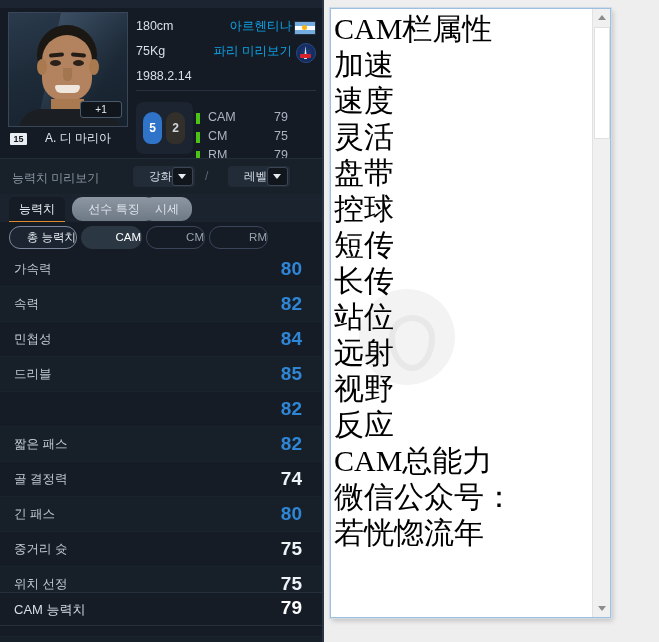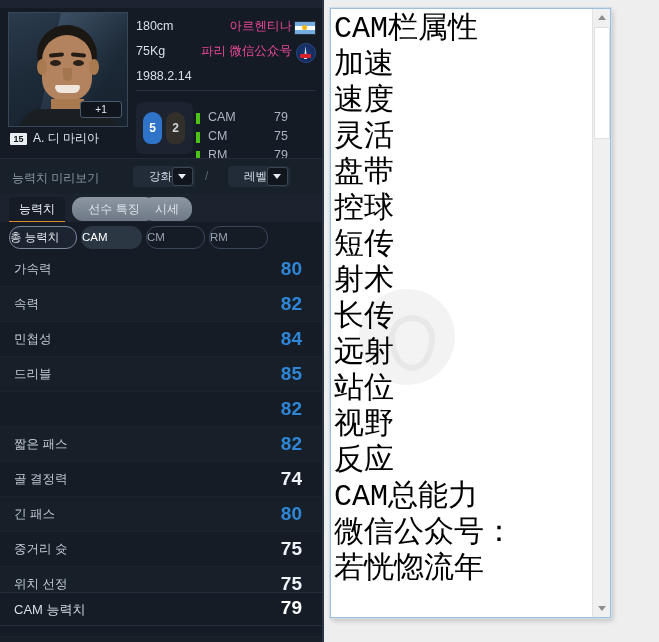--- a/index.html
+++ b/index.html
@@ -138,21 +138,21 @@
     color: #e6ecf2;
     font-size: 10px;
     text-align: center;
     line-height: 13px;
   }
   .name-row {
     position: absolute;
     left: 10px; top: 122px;
     display: flex;
     align-items: center;
-    gap: 6px;
+    gap: 18px;
   }
   .jersey-num {
     display: inline-block;
     background: #e9eef3;
     color: #11161d;
     font-size: 9px;
     font-weight: bold;
     line-height: 12px;
     padding: 0 2px;
     border-radius: 1px;
@@ -173,21 +173,21 @@
     position: relative;
     height: 25px;
     line-height: 25px;
     color: #d8dfe8;
     font-size: 12.5px;
   }
   .info-left { position: absolute; left: 0; }
   .info-right {
     position: absolute;
     right: 24px;
-    color: #ec4899;
+    color: #0ea5e9;
   }
   .flag-ar {
     position: absolute;
     right: 0; top: 7px;
     width: 20px; height: 12px;
     background: linear-gradient(#74acdf 33%, #ffffff 33%, #ffffff 66%, #74acdf 66%);
     border: 1px solid #22303f;
   }
   .flag-ar::after {
     content: "";
@@ -368,21 +368,21 @@
     position: absolute;
     left: 0; top: 222px;
     width: 324px; height: 30px;
     background: #151c26;
   }
   .subtab {
     position: absolute;
     top: 4px;
     height: 21px;
     line-height: 21px;
-    text-align: left;
+    text-align: right;
     font-size: 11.5px;
     border-radius: 11px;
     color: #98a3b0;
     border: 1px solid #39465a;
   }
   .subtab-strong {
     color: #e6ecf2;
     border: 1px solid #7a869a;
     background: #1b2430;
   }
@@ -466,21 +466,21 @@
     overflow: hidden;
   }
   .text-area {
     position: absolute;
     left: 0; top: 0;
     right: 17px; bottom: 0;
     padding: 2px 0 0 3px;
     overflow: hidden;
   }
   .cn-line {
-    font-family: Liberation Mono, monospace;
+    font-family: Liberation Serif, serif;
     font-size: 30px;
     line-height: 36px;
     color: #000000;
     white-space: nowrap;
     letter-spacing: 0;
   }
   .watermark {
     position: absolute;
     left: 28px; top: 280px;
     width: 96px; height: 96px;
@@ -571,21 +571,21 @@
       </div>
 
       <div class="info-block">
         <div class="info-line">
           <span class="info-left">180cm</span>
           <span class="info-right">아르헨티나</span>
           <span class="flag-ar"></span>
         </div>
         <div class="info-line">
           <span class="info-left">75Kg</span>
-          <span class="info-right">파리 微信公众号</span>
+          <span class="info-right">파리 미리보기</span>
           <span class="club-crest"></span>
         </div>
         <div class="info-line">
           <span class="info-left">1988.2.14</span>
         </div>
       </div>
 
       <div class="info-divider"></div>
 
       <div class="feet-box">
@@ -700,24 +700,23 @@
     <div class="text-area">
       <div class="watermark"></div>
       <div class="text-layer">
         <div class="cn-line">CAM栏属性</div>
         <div class="cn-line">加速</div>
         <div class="cn-line">速度</div>
         <div class="cn-line">灵活</div>
         <div class="cn-line">盘带</div>
         <div class="cn-line">控球</div>
         <div class="cn-line">短传</div>
-        <div class="cn-line">射术</div>
         <div class="cn-line">长传</div>
+        <div class="cn-line">站位</div>
         <div class="cn-line">远射</div>
-        <div class="cn-line">站位</div>
         <div class="cn-line">视野</div>
         <div class="cn-line">反应</div>
         <div class="cn-line">CAM总能力</div>
         <div class="cn-line">微信公众号：</div>
         <div class="cn-line">若恍惚流年</div>
       </div>
     </div>
 
     <div class="scrollbar">
       <div class="sb-track"></div>

